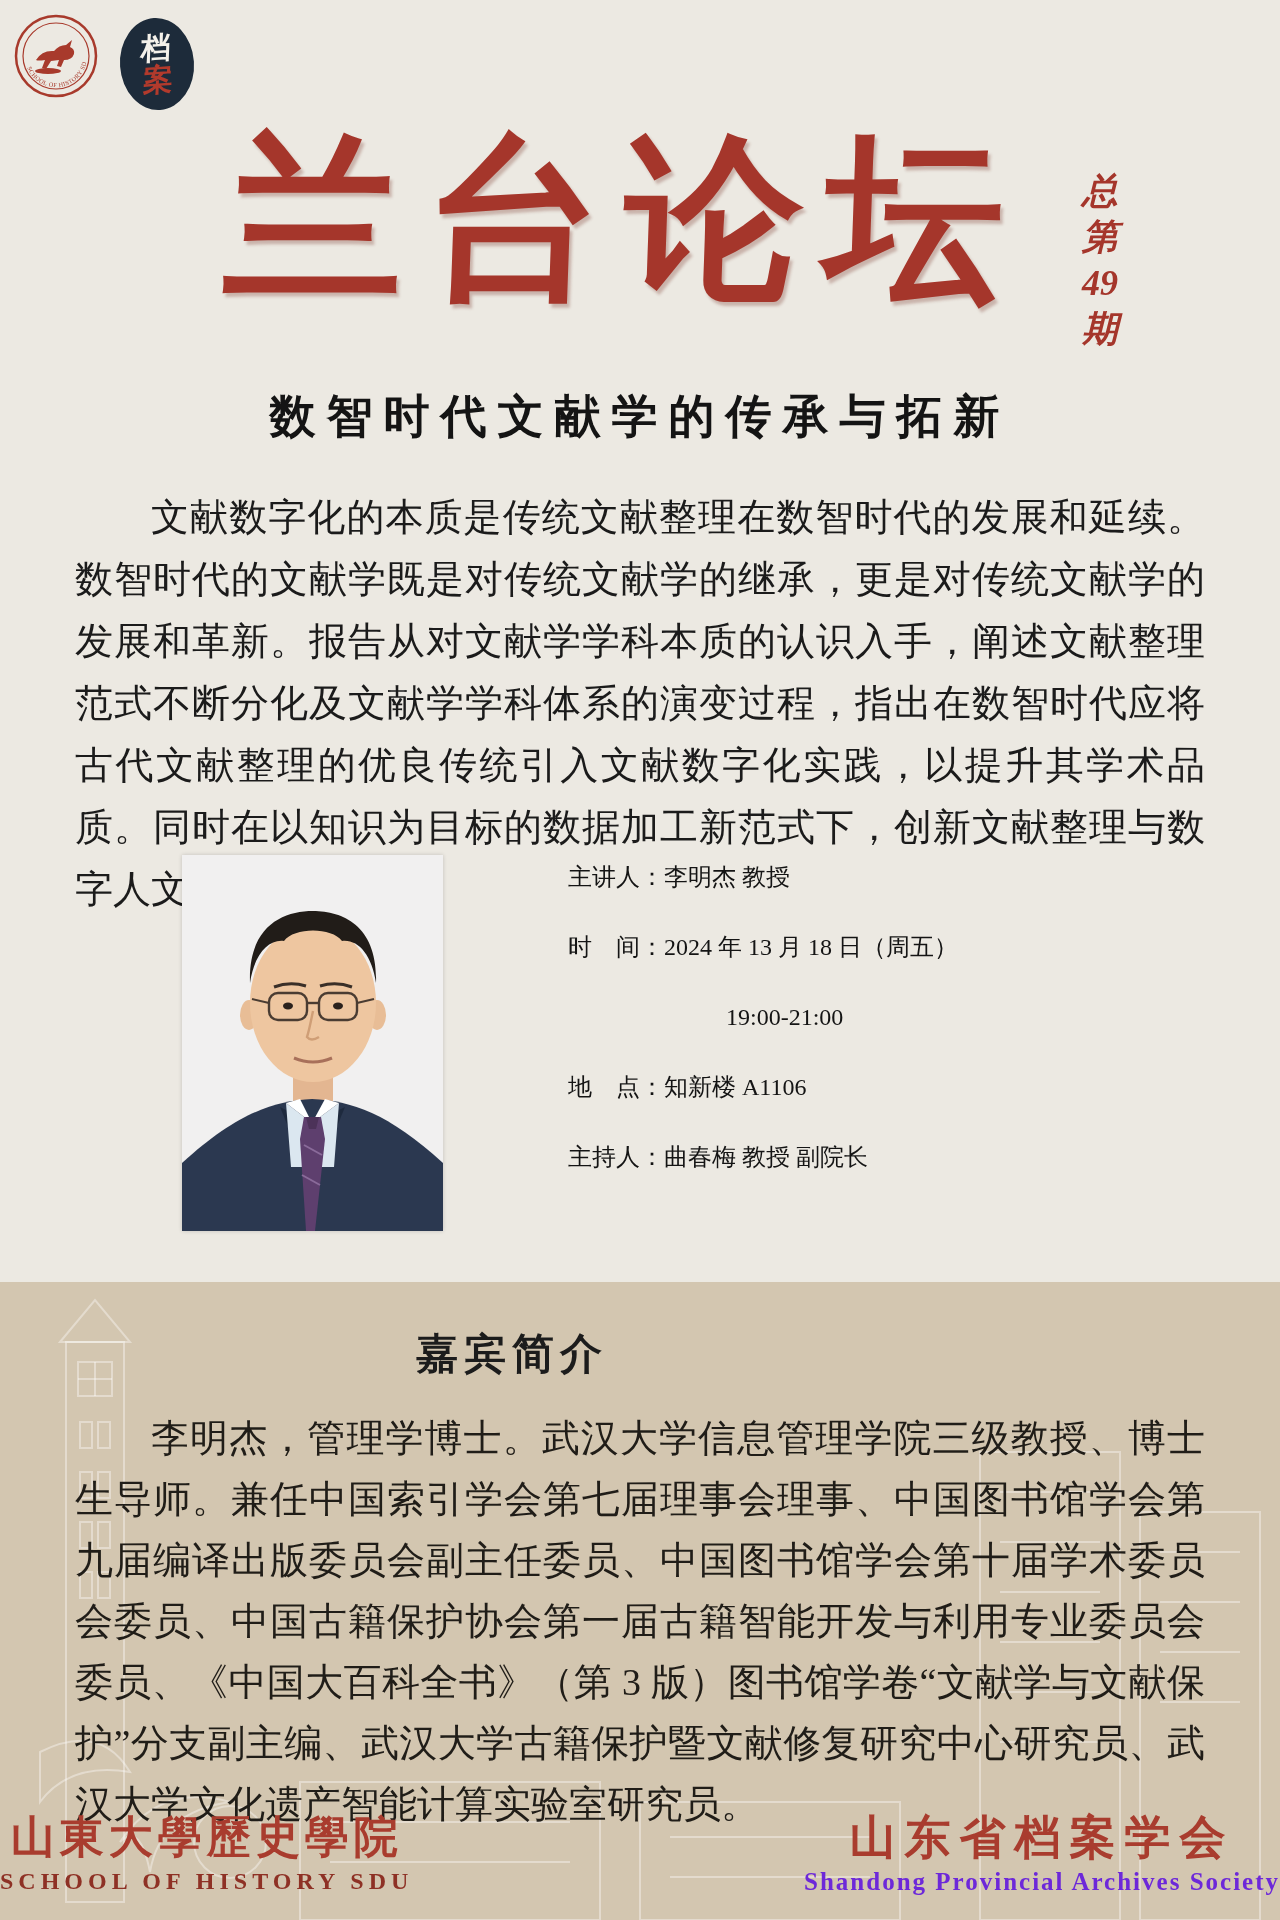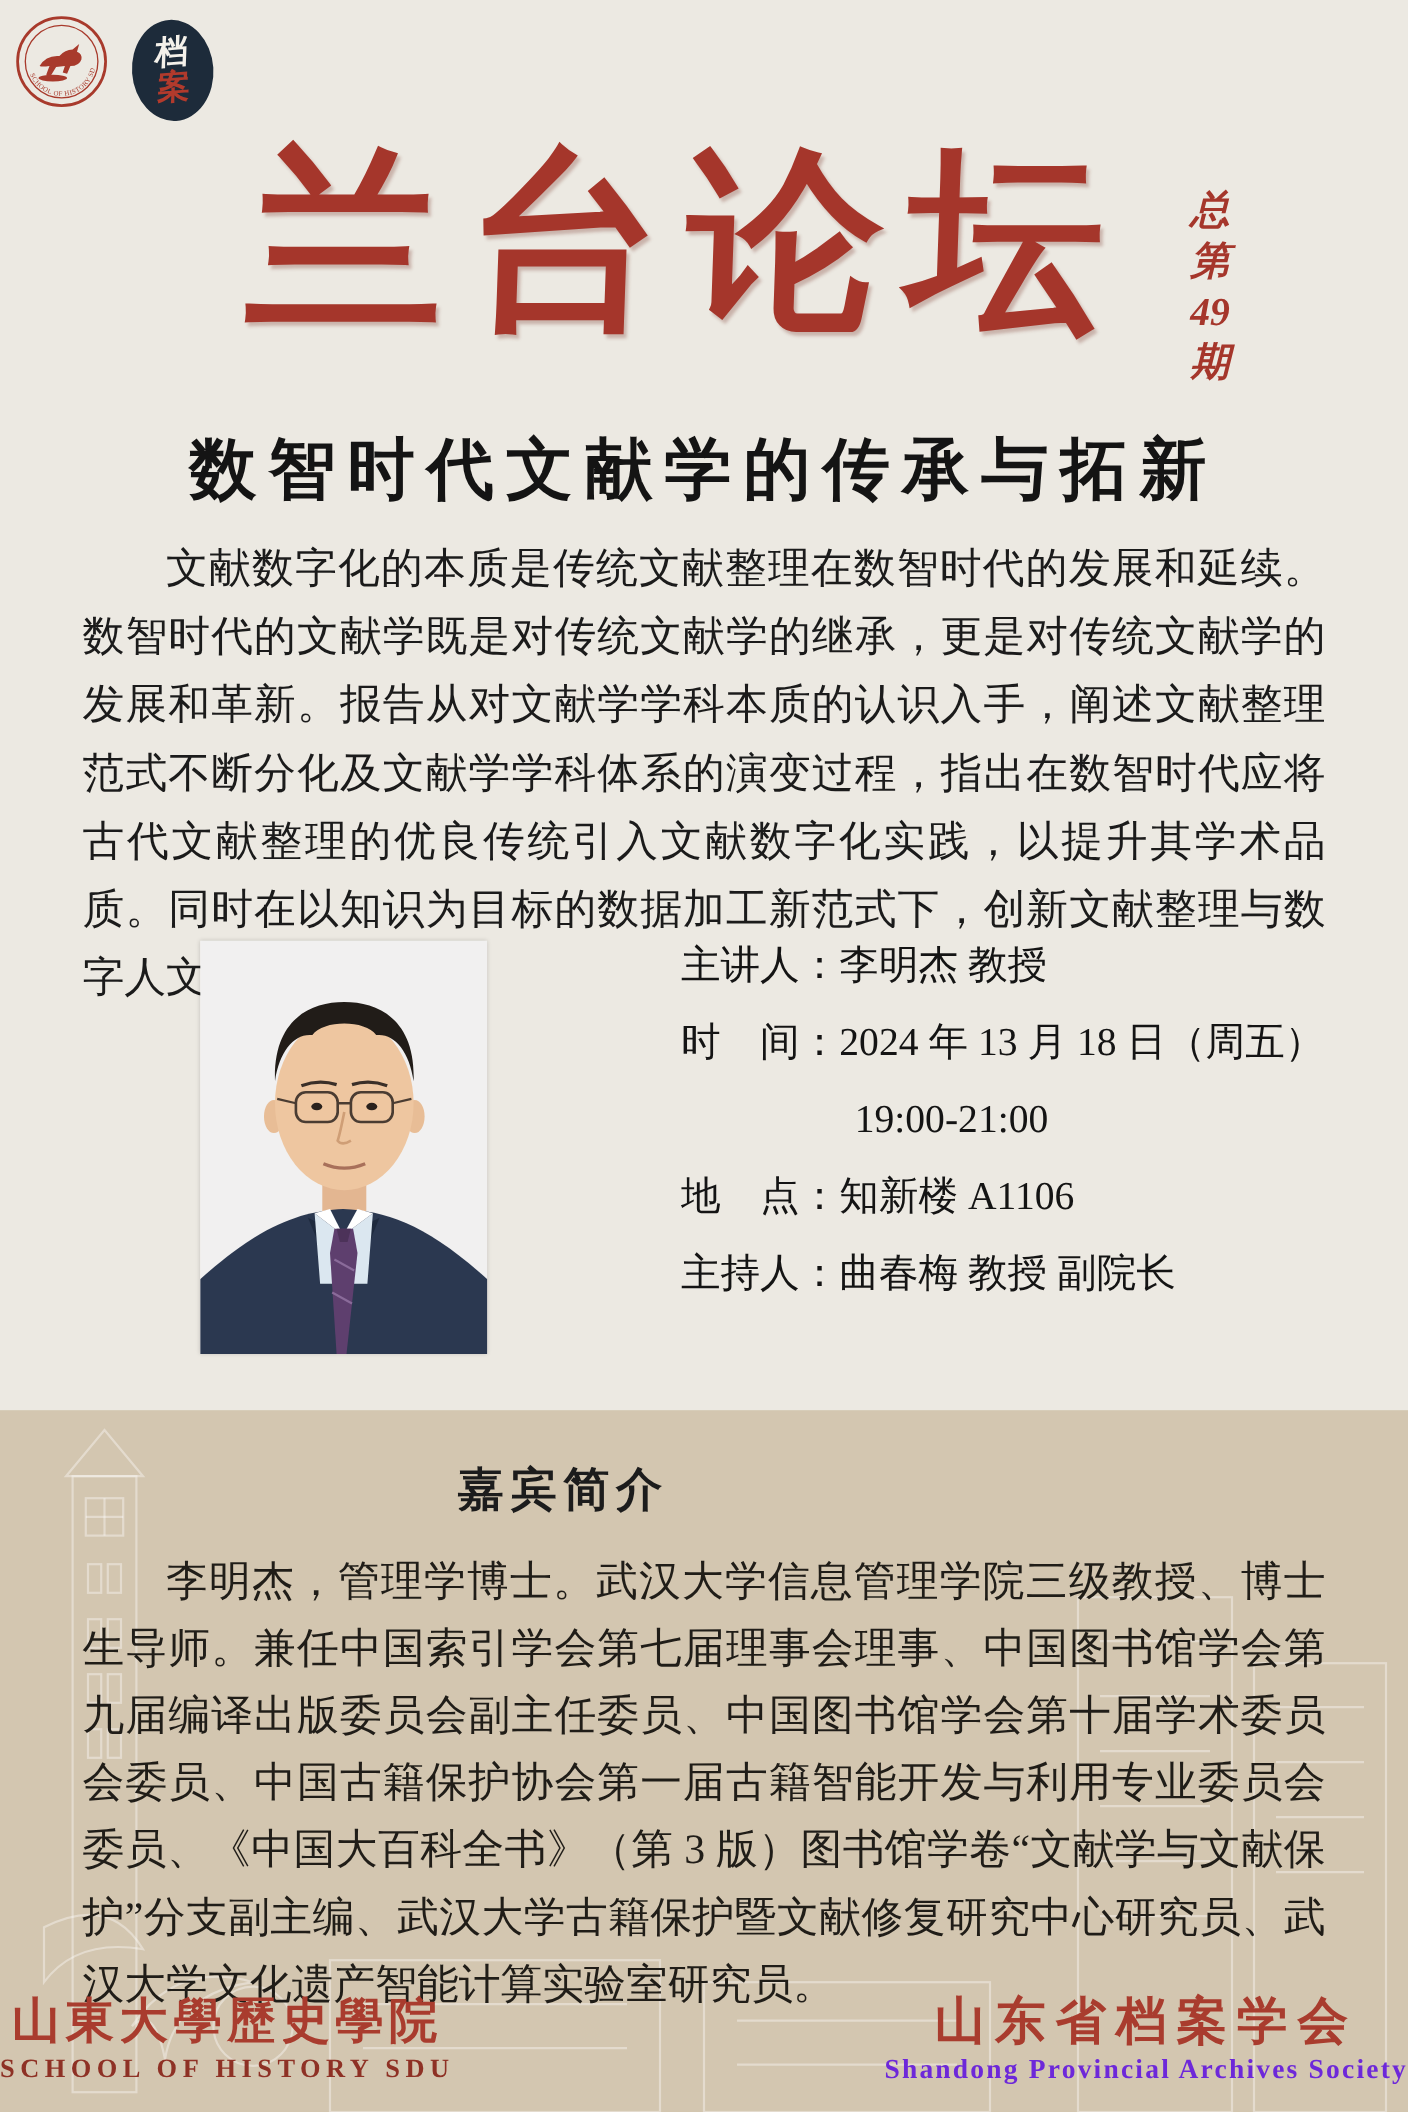--- a/index.html
+++ b/index.html
@@ -22,32 +22,32 @@
   
   #main-title{left:0;top:108px;width:1250px;height:225px;text-align:center;
       font-size:178px;line-height:225px;font-weight:900;color:#a5362b;letter-spacing:22px;
       text-shadow:3px 4px 3px rgba(110,40,30,.28);transform:skewX(-2deg);}
 
   
   #issue{left:1068px;top:172px;width:64px;display:flex;flex-direction:column;align-items:center;
       gap:8px;color:#a5362b;font-weight:700;font-style:italic;font-size:36px;line-height:38px;}
 
   
-  #subtitle{left:0;top:386px;width:1280px;text-align:center;font-size:61px;font-weight:700;
+  #subtitle{left:0;top:386px;width:1280px;text-align:center;font-size:46px;font-weight:700;
       color:#141414;letter-spacing:11px;}
 
   
   #abstract{left:75px;top:486px;width:1130px;font-size:38px;line-height:62px;color:#1b1b1b;
       text-align:justify;margin:0;text-indent:2em;}
 
   
   #photo{left:182px;top:855px;width:261px;height:376px;box-shadow:0 0 4px rgba(0,0,0,.18);}
 
   
-  #event-info{left:619px;top:858px;width:640px;font-size:36px;color:#141414;}
+  #event-info{left:568px;top:858px;width:640px;font-size:24px;color:#141414;}
   #event-info .row{display:flex;line-height:38px;margin-bottom:32px;white-space:nowrap;}
   #event-info .row .lbl{flex:0 0 auto;}
   #event-info .row.indent{padding-left:158px;text-align:center;}
   #event-info .row .val{flex:0 0 auto;}
 
   
   #bottom-section{left:0;top:1282px;width:1280px;height:638px;background:#d3c6b0;}
   #watermark{left:0;top:1282px;width:1280px;height:638px;pointer-events:none;}
 
   #guest-heading{left:0;top:1326px;width:1024px;text-align:center;font-size:42px;font-weight:700;

